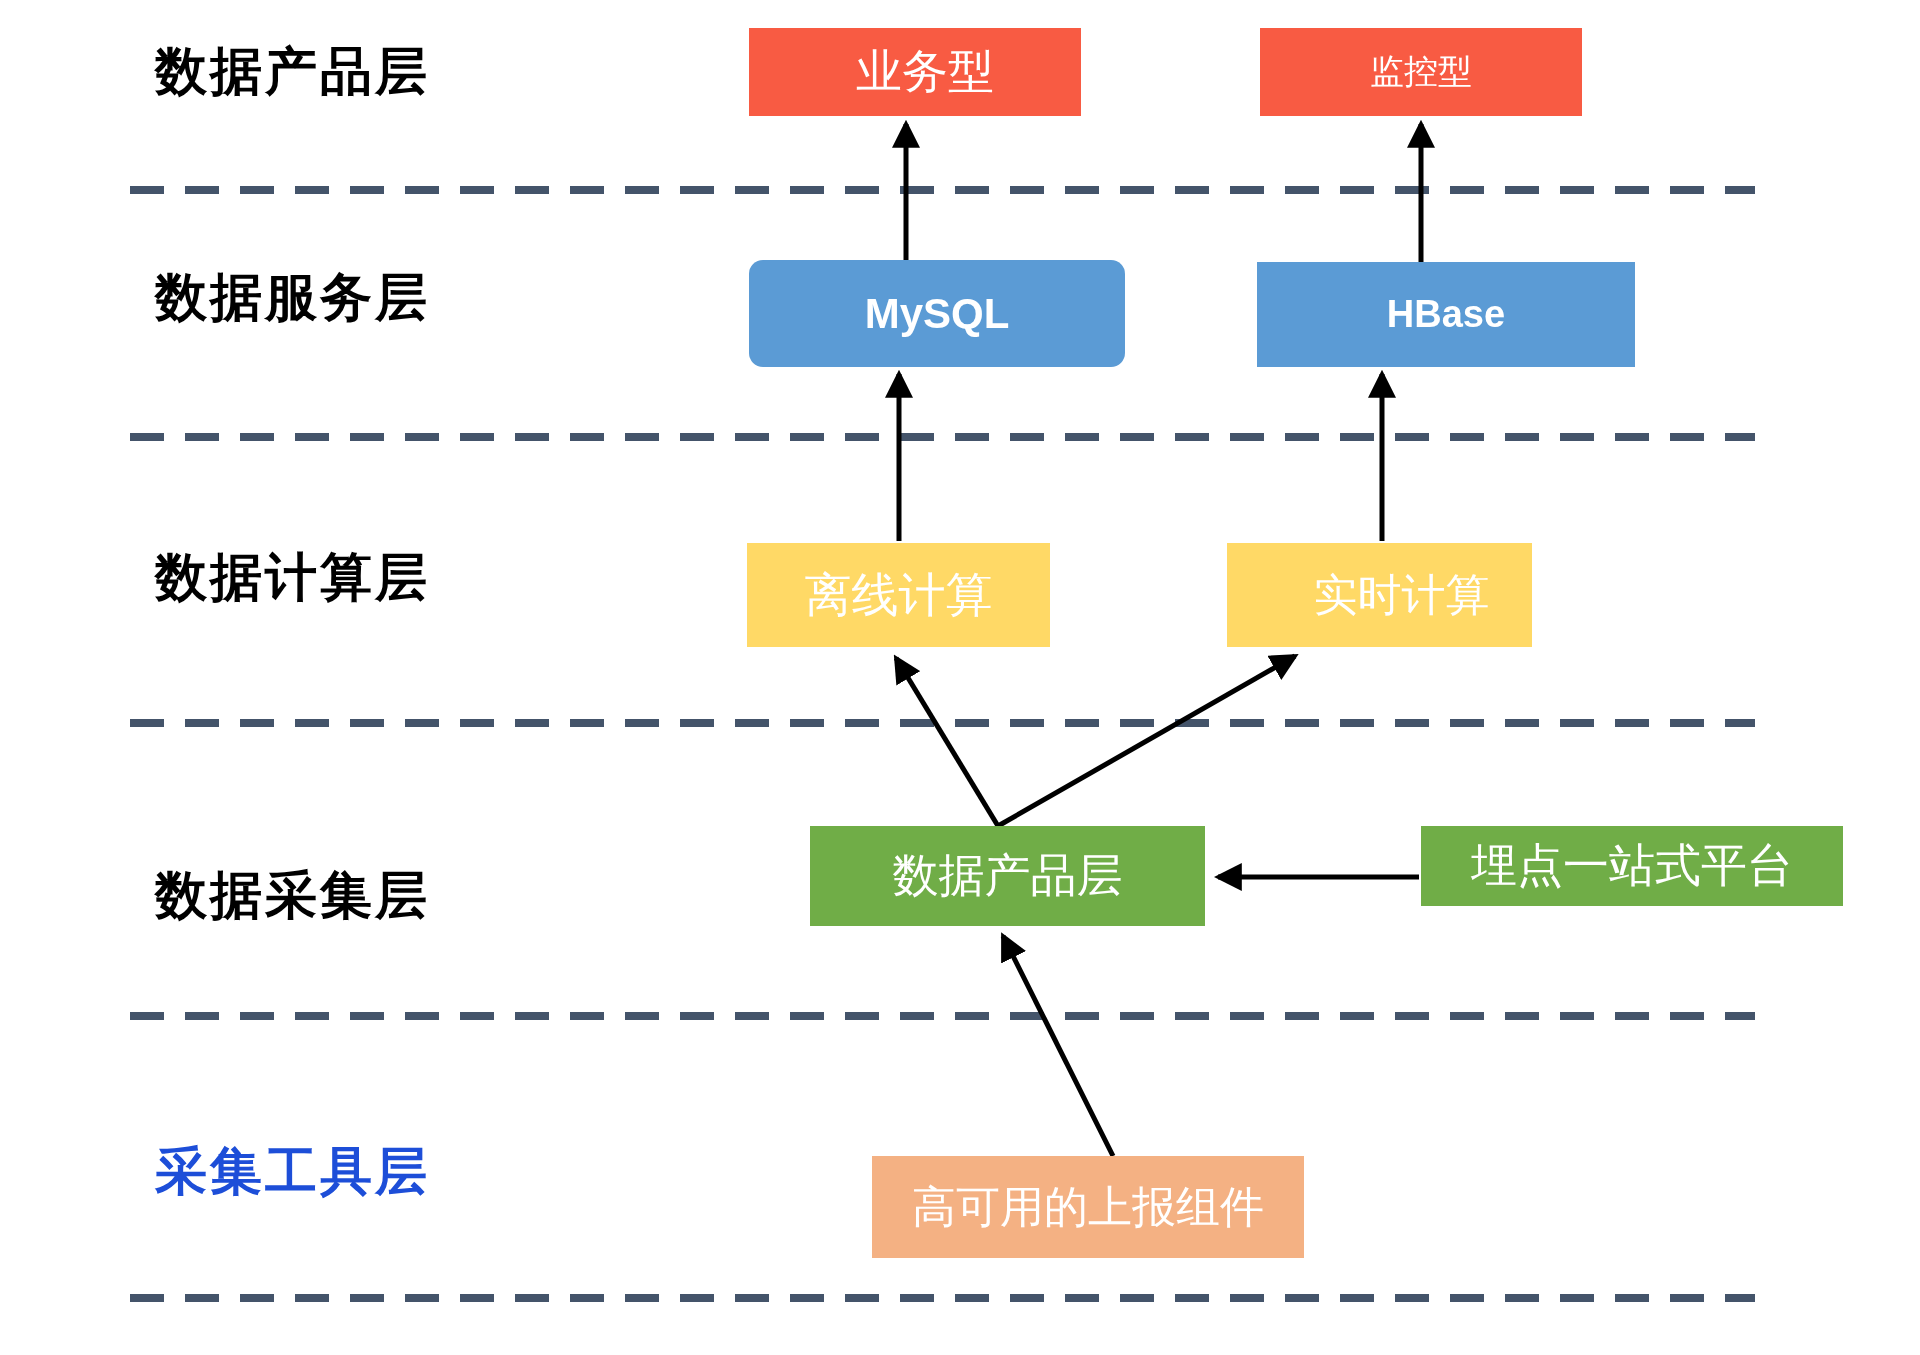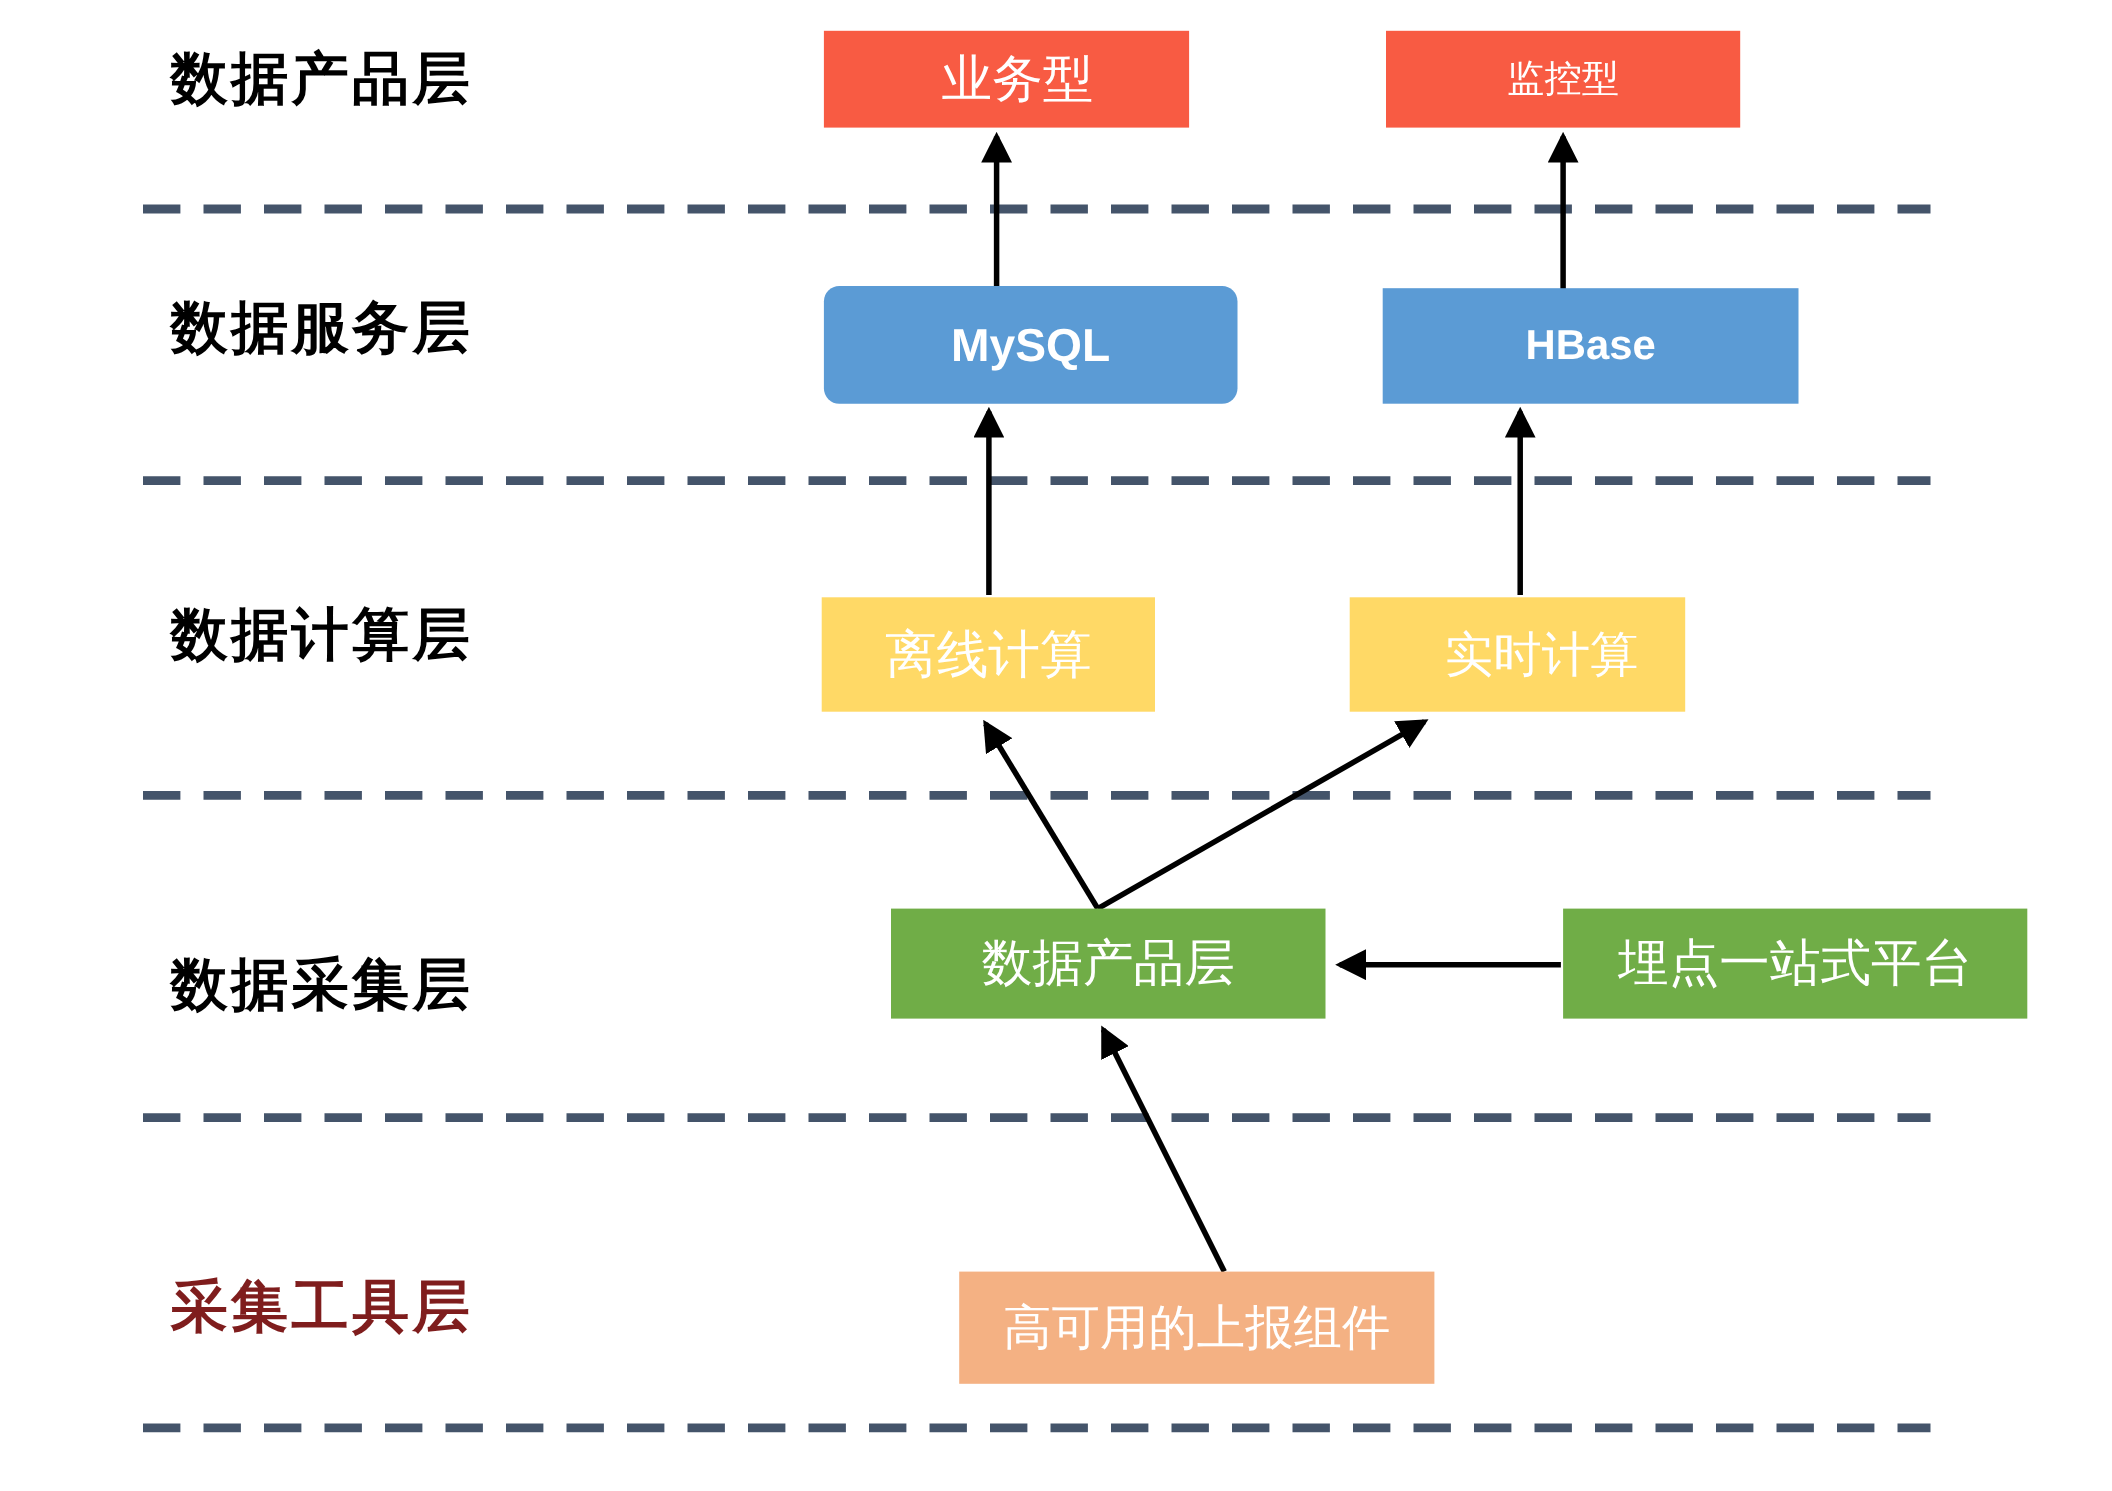--- a/index.html
+++ b/index.html
@@ -70,26 +70,26 @@
         <line x1="998" y1="826" x2="1295" y2="656" stroke="#000000" stroke-width="5" marker-end="url(#arrowhead)"></line>
         <line x1="1113" y1="1156" x2="1003" y2="936" stroke="#000000" stroke-width="5" marker-end="url(#arrowhead)"></line>
         <line x1="1419" y1="877" x2="1218" y2="877" stroke="#000000" stroke-width="5" marker-end="url(#arrowhead)"></line>
       </g>
   </svg>
   <div id="label-group">
       <div class="layer-label" style="left: 155px; top: 72px; color: rgb(0, 0, 0);">数据产品层</div>
       <div class="layer-label" style="left: 155px; top: 298px; color: rgb(0, 0, 0);">数据服务层</div>
       <div class="layer-label" style="left: 155px; top: 578px; color: rgb(0, 0, 0);">数据计算层</div>
       <div class="layer-label" style="left: 155px; top: 896px; color: rgb(0, 0, 0);">数据采集层</div>
-      <div class="layer-label" style="left: 155px; top: 1172px; color: #7f1d1d; margin-top: 16px;">采集工具层</div>
+      <div class="layer-label" style="left: 155px; top: 1172px; color: #1d4ed8;">采集工具层</div>
     </div>
   <div id="box-group">
       <div class="node-box cjk" style="left: 749px; top: 28px; width: 332px; height: 88px; background: rgb(248, 91, 67); color: rgb(255, 255, 255); font-size: 46px; padding-left: 20px;">业务型</div>
       <div class="node-box cjk" style="left: 1260px; top: 28px; width: 322px; height: 88px; background: rgb(248, 91, 67); color: rgb(255, 255, 255); font-size: 34px;">监控型</div>
       <div class="node-box latin" style="left: 749px; top: 260px; width: 376px; height: 107px; background: rgb(91, 155, 213); color: rgb(255, 255, 255); font-size: 42px; border-radius: 14px;">MySQL</div>
       <div class="node-box latin" style="left: 1257px; top: 262px; width: 378px; height: 105px; background: rgb(91, 155, 213); color: rgb(255, 255, 255); font-size: 38px;">HBase</div>
       <div class="node-box cjk" style="left: 747px; top: 543px; width: 303px; height: 104px; background: rgb(255, 217, 102); color: rgb(255, 255, 255); font-size: 47px;">离线计算</div>
       <div class="node-box cjk" style="left: 1227px; top: 543px; width: 305px; height: 104px; background: rgb(255, 217, 102); color: rgb(255, 255, 255); font-size: 44px; padding-left: 44px;">实时计算</div>
       <div class="node-box cjk" style="left: 810px; top: 826px; width: 395px; height: 100px; background: rgb(112, 173, 71); color: rgb(255, 255, 255); font-size: 46px;">数据产品层</div>
-      <div class="node-box cjk" style="left: 1421px; top: 826px; width: 422px; height: 100px; background: rgb(112, 173, 71); color: rgb(255, 255, 255); font-size: 46px;">埋点一站式平台</div>
+      <div class="node-box cjk" style="left: 1421px; top: 826px; width: 422px; height: 80px; background: rgb(112, 173, 71); color: rgb(255, 255, 255); font-size: 46px;">埋点一站式平台</div>
       <div class="node-box cjk" style="left: 872px; top: 1156px; width: 432px; height: 102px; background: rgb(244, 177, 131); color: rgb(255, 255, 255); font-size: 44px;">高可用的上报组件</div>
     </div>
 </div>
 
 </body></html>

